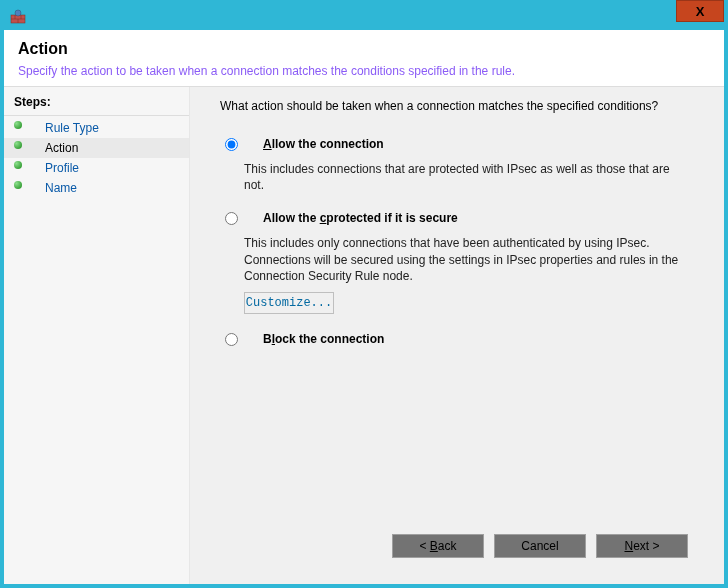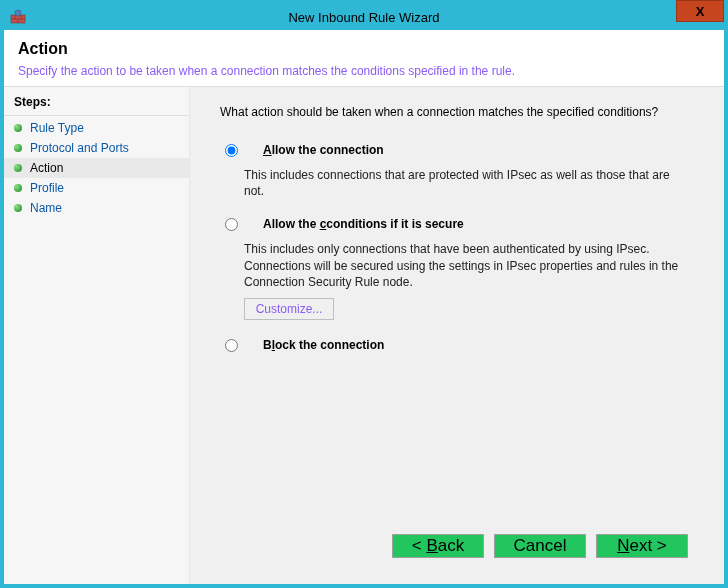--- a/index.html
+++ b/index.html
@@ -90,23 +90,22 @@
     border-bottom: 1px solid #ddd;
     font-size: 12px;
   }
   .steps-list {
     list-style: none;
     margin: 0;
     padding: 2px 0 0 0;
   }
   .steps-list li {
     display: flex;
-    align-items: center;
     padding: 3px 10px 3px 10px;
-    gap: 8px;
+    gap: 23px;
     cursor: pointer;
   }
   .steps-list li.current {
     background: #e9e9e9;
   }
   .step-bullet {
     width: 8px;
     height: 8px;
     border-radius: 50%;
     background: radial-gradient(circle at 30% 30%, #8de08d, #1a8a1a);
@@ -115,21 +114,21 @@
   .step-label {
     color: #0a5aa8;
     font-size: 12px;
   }
   .steps-list li.current .step-label {
     color: #000;
   }
   .content-panel {
     flex: 1;
     background: #f0f0f0;
-    padding: 18px 22px 12px 30px;
+    padding: 12px 22px 12px 30px;
     display: flex;
     flex-direction: column;
     position: relative;
   }
   .question {
     font-size: 12px;
     margin-bottom: 24px;
   }
   .option {
     margin-bottom: 18px;
@@ -155,81 +154,77 @@
     line-height: 1.35;
     max-width: 440px;
   }
   .customize-btn {
     margin-left: 24px;
     margin-top: 8px;
     width: 90px;
     height: 22px;
     background: #f0f0f0;
     border: 1px solid #bfbfbf;
-    color: #8b5cf6;
+    color: #0369a1;
     font-size: 12px;
     text-align: center;
     line-height: 20px;
+    font-family: Liberation Mono, monospace;
   }
   .footer {
     padding: 10px 14px 14px 0;
     display: flex;
     justify-content: flex-end;
     gap: 10px;
     background: #f0f0f0;
   }
   .footer button {
     width: 92px;
     height: 24px;
-    background: #22c55e;
+    background: #737373;
     border: 1px solid #9f9f9f;
-    font-size: 17px;
+    font-size: 12px;
     cursor: pointer;
   }
   .footer button .ul { text-decoration: underline; }
 </style>
 </head>
 <body>
 
 <div class="window">
 
   <div class="titlebar">
     <span class="title-icon">
       <svg width="16" height="16" viewBox="0 0 16 16">
         <rect x="1" y="6" width="14" height="8" fill="#c0504d" stroke="#7a2c22" stroke-width="0.5"></rect>
         <line x1="1" y1="10" x2="15" y2="10" stroke="#7a2c22" stroke-width="0.5"></line>
         <line x1="5" y1="6" x2="5" y2="10" stroke="#7a2c22" stroke-width="0.5"></line>
         <line x1="11" y1="6" x2="11" y2="10" stroke="#7a2c22" stroke-width="0.5"></line>
         <line x1="8" y1="10" x2="8" y2="14" stroke="#7a2c22" stroke-width="0.5"></line>
         <circle cx="8" cy="4" r="3" fill="#4f81bd" stroke="#2e4d70" stroke-width="0.5"></circle>
       </svg>
     </span>
-    <div class="title-text">New Inbound Rule Wizard</div>
     <div class="close-btn">
       <span>X</span>
     </div>
   </div>
 
   <div class="header-area">
     <div class="header-title">Action</div>
     <div class="header-subtitle">Specify the action to be taken when a connection matches the conditions specified in the rule.</div>
   </div>
 
   <div class="body-area">
 
     <div class="steps-panel">
       <div class="steps-header">Steps:</div>
       <ul class="steps-list">
         <li>
           <span class="step-bullet"></span>
           <span class="step-label">Rule Type</span>
-        </li>
-        <li>
-          <span class="step-bullet"></span>
-          <span class="step-label">Protocol and Ports</span>
         </li>
         <li class="current">
           <span class="step-bullet"></span>
           <span class="step-label">Action</span>
         </li>
         <li>
           <span class="step-bullet"></span>
           <span class="step-label">Profile</span>
         </li>
         <li>
@@ -246,21 +241,21 @@
         <label class="option-row">
           <input type="radio" name="action" checked="" style="">
           <span class="option-title"><span class="ul">A</span><span>llow the connection</span></span>
         </label>
         <div class="option-desc">This includes connections that are protected with IPsec as well as those that are not.</div>
       </div>
 
       <div class="option">
         <label class="option-row">
           <input type="radio" name="action" style="">
-          <span class="option-title"><span>Allow the </span><span class="ul">c</span><span>conditions if it is secure</span></span>
+          <span class="option-title"><span>Allow the </span><span class="ul">c</span><span>protected if it is secure</span></span>
         </label>
         <div class="option-desc">This includes only connections that have been authenticated by using IPsec.  Connections will be secured using the settings in IPsec properties and rules in the Connection Security Rule node.</div>
         <div class="customize-btn">Customize...</div>
       </div>
 
       <div class="option">
         <label class="option-row">
           <input type="radio" name="action" style="">
           <span class="option-title"><span>B</span><span class="ul">l</span><span>ock the connection</span></span>
         </label>

